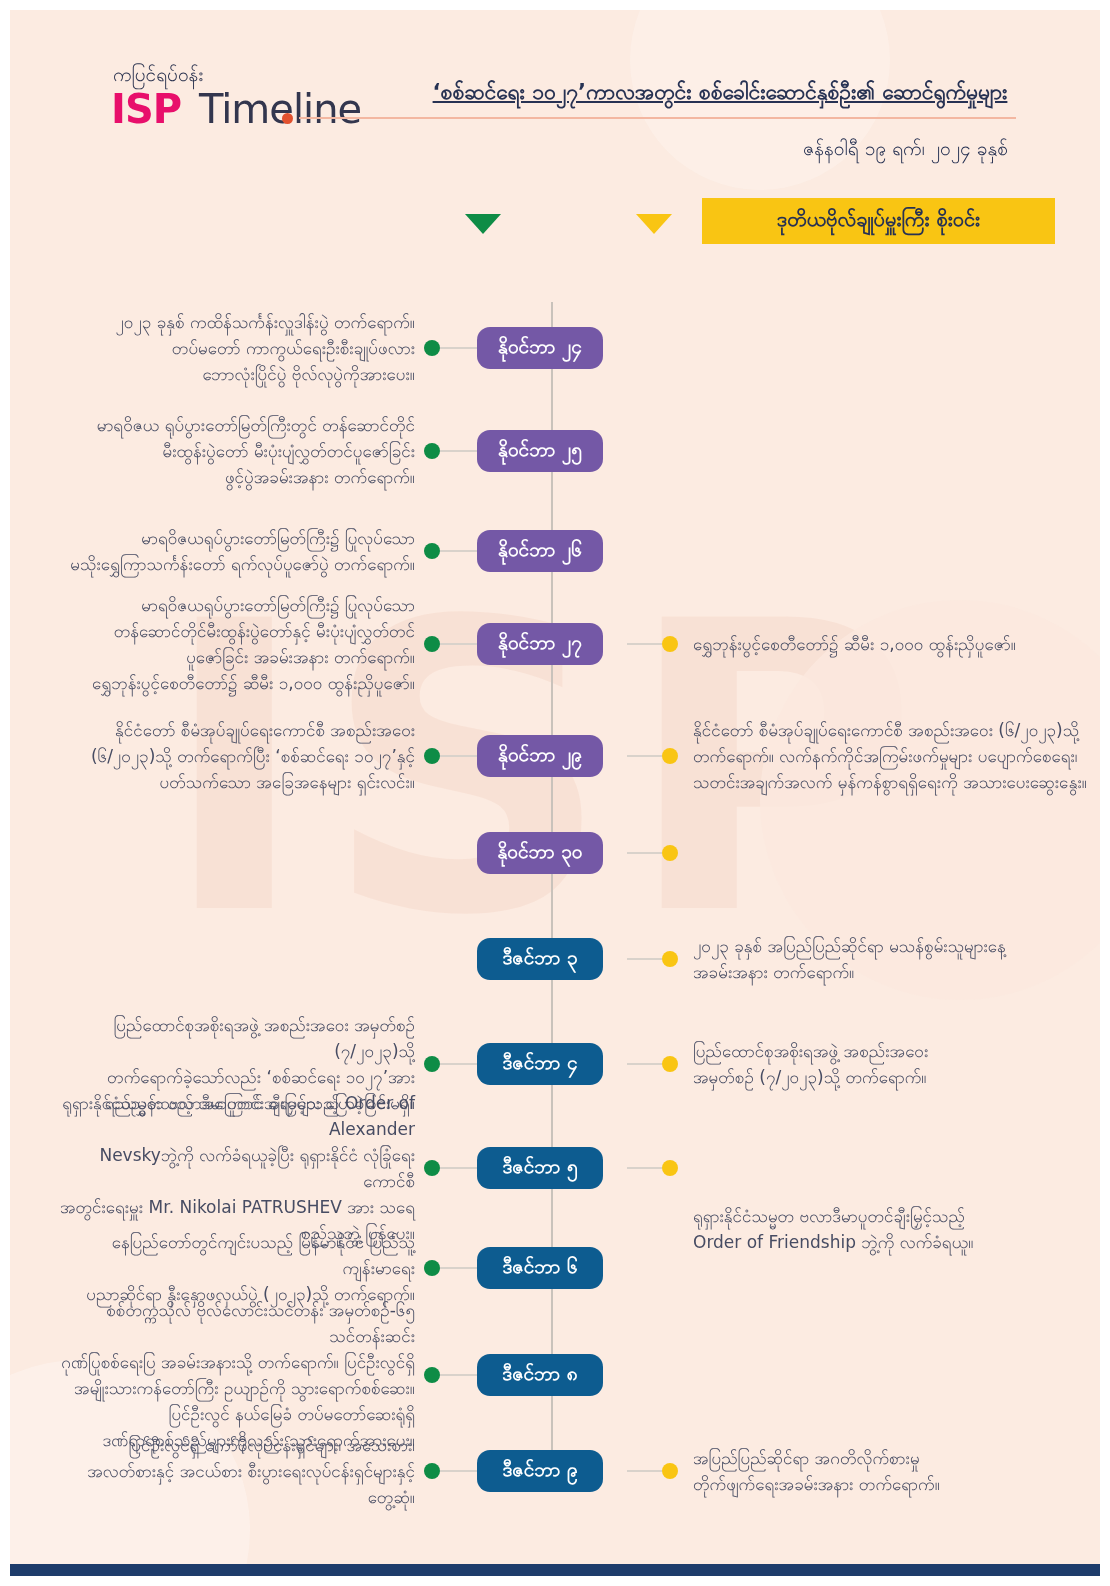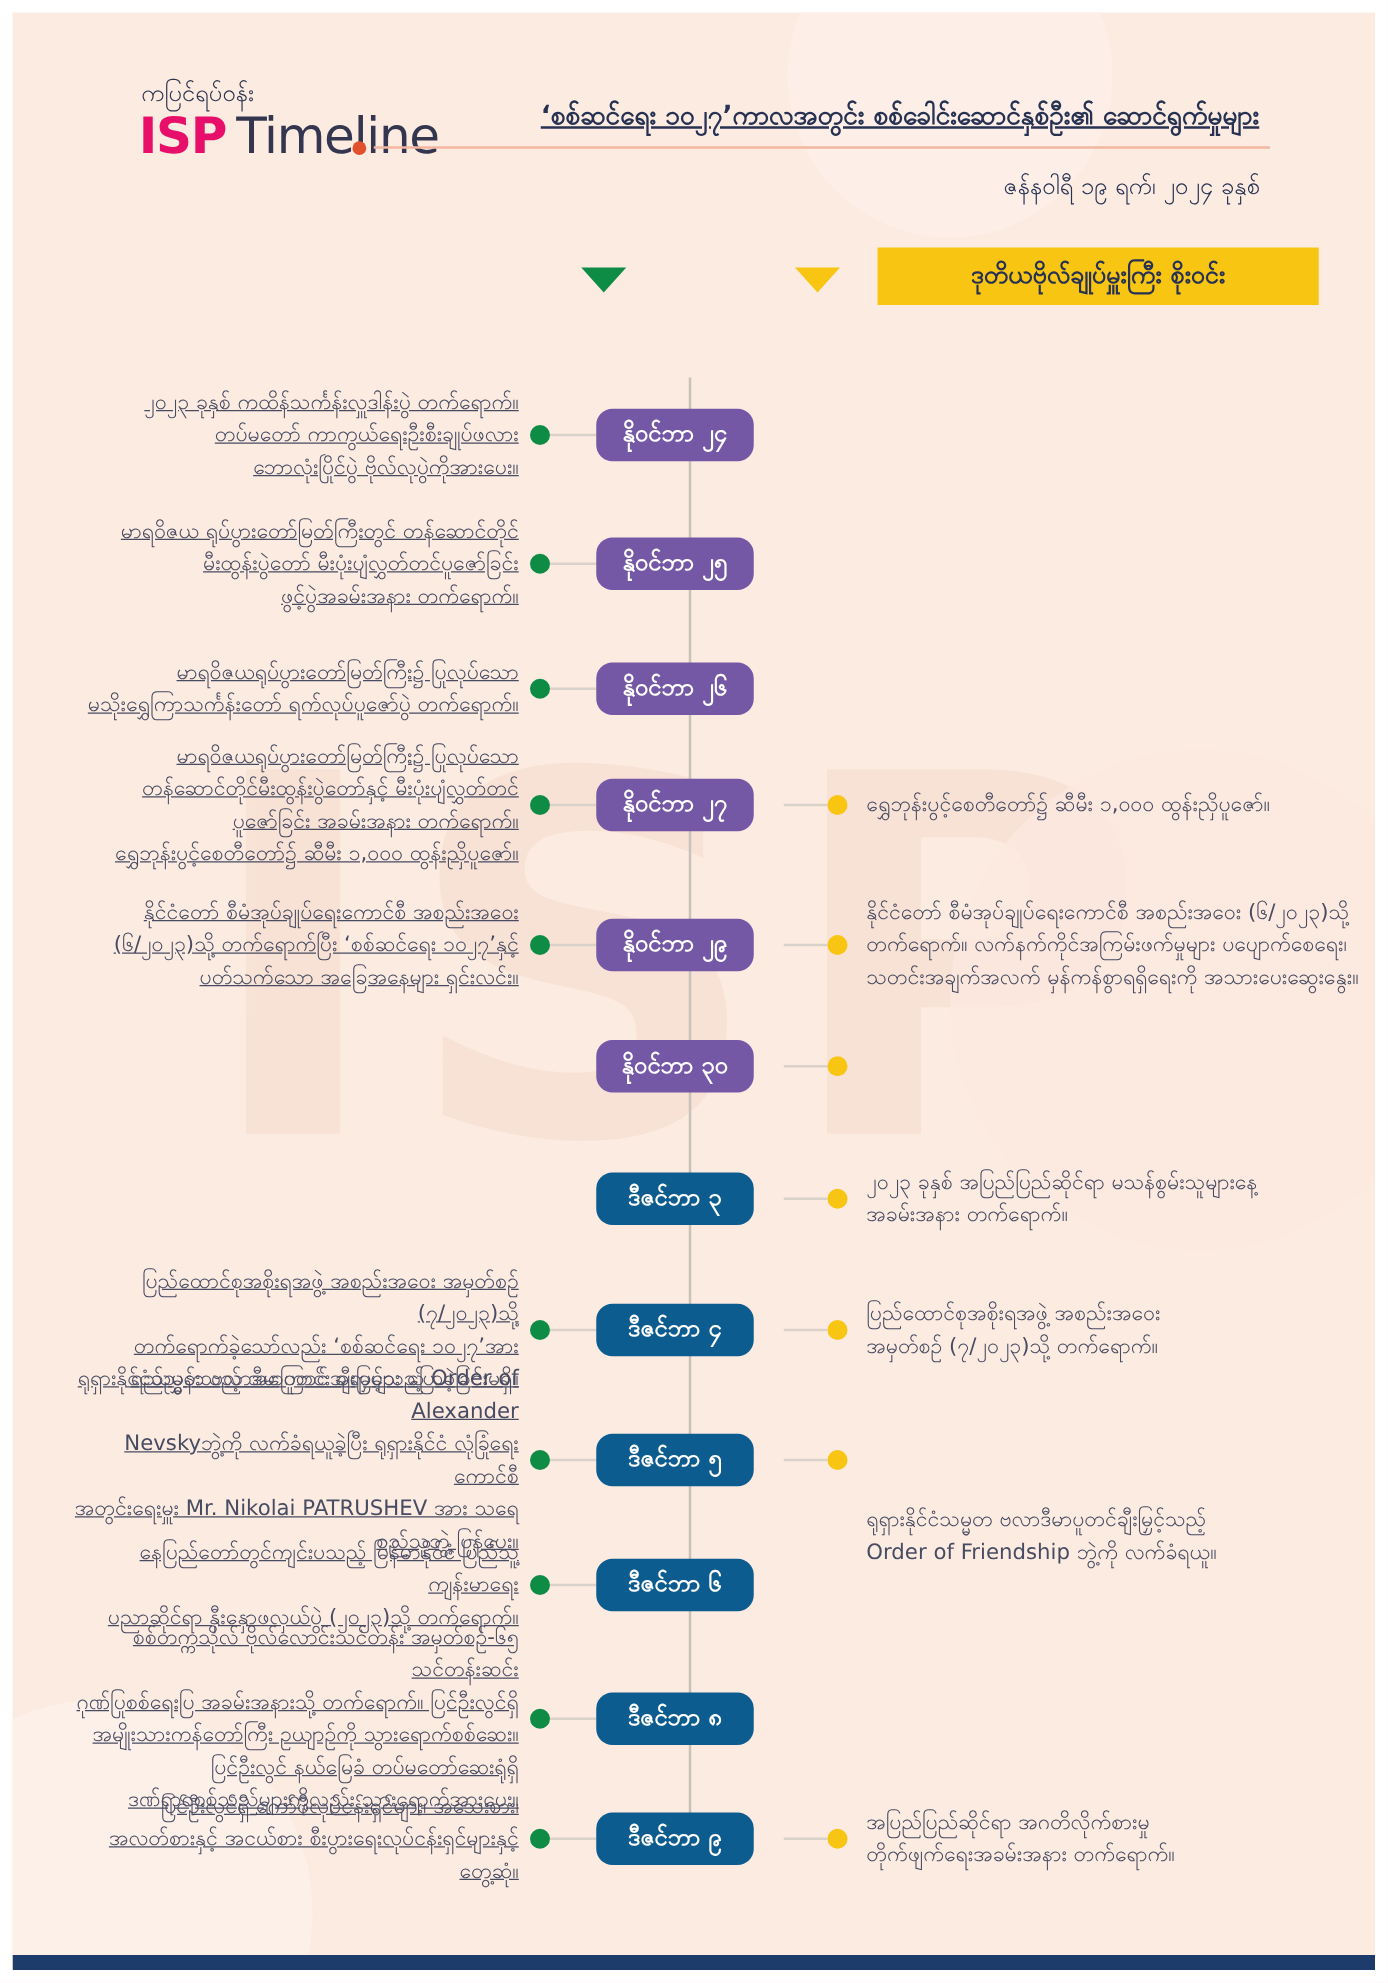--- a/index.html
+++ b/index.html
@@ -12,21 +12,21 @@
           color:#f7ddd0;letter-spacing:14px;opacity:.65;user-select:none;}
   .wm-circle{position:absolute;border-radius:50%;}
   .wm-c1{left:750px;top:590px;width:400px;height:400px;background:#fbe9de;opacity:.8;}
   .wm-c2{left:-100px;top:1350px;width:340px;height:340px;background:#fdf1ea;opacity:.9;}
   .wm-c3{left:620px;top:-80px;width:260px;height:260px;background:#fdf0e9;opacity:.8;}
 
   
   .kicker{position:absolute;left:103px;top:52px;font-size:19px;font-weight:500;color:#2c3450;}
   .logo{position:absolute;left:101px;top:76px;font-size:40px;letter-spacing:-1px;white-space:nowrap;}
   .logo-isp{color:var(--pink,#e80f6b);font-weight:800;}
-  .logo-timeline{color:#33364e;font-weight:500;margin-left:8px;}
+  .logo-timeline{color:#33364e;font-weight:500;margin-left:18px;}
   .logo-dot{position:absolute;left:272px;top:103px;width:11px;height:11px;border-radius:50%;background:#e2512e;}
   .header-line{position:absolute;left:289px;top:107px;width:717px;height:2px;background:#f3b7a1;}
   .title{position:absolute;left:370px;top:68px;width:680px;text-align:center;font-size:21px;font-weight:700;
          color:#273253;white-space:nowrap;text-decoration:underline;}
   .hdate{position:absolute;left:560px;top:126px;width:438px;text-align:right;font-size:19px;font-weight:500;color:#273253;}
 
   
   .col-header{position:absolute;top:188px;height:46px;display:flex;align-items:center;justify-content:center;
               font-size:20px;font-weight:700;}
   .col-left{left:51px;width:360px;background:var(--green,#0e8c46);color:#ffffff;}
@@ -40,21 +40,21 @@
   #timeline-area{position:absolute;left:0;top:0;width:100%;height:100%;}
   .pill{position:absolute;width:126px;height:42px;border-radius:13px;display:flex;align-items:center;
         justify-content:center;color:#ffffff;font-size:19px;font-weight:600;white-space:nowrap;}
   .pill.november{background:var(--purple,#7458a6);}
   .pill.december{background:var(--blue,#0d5c90);}
   .connector{position:absolute;height:2px;background:#d9d2cb;}
   .dot{position:absolute;width:16px;height:16px;border-radius:50%;}
   .dot.green{background:var(--green,#0e8c46);}
   .dot.yellow{background:var(--yellow,#f9c513);}
   .evt{position:absolute;transform:translateY(-50%);font-size:17px;line-height:26px;color:#474c63;white-space:pre-line;}
-  .evt.left-text{right:685px;width:365px;text-align:right;text-decoration:underline;}
+  .evt.left-text{right:685px;width:365px;text-align:right;}
   .evt.right-text{left:683px;width:400px;text-align:left;}
 
   .footer-strip{position:absolute;left:0;bottom:0;width:100%;height:12px;background:#1e3c6b;}
 </style>
 </head>
 <body>
 
 <div id="page">
   <div id="panel">
 

